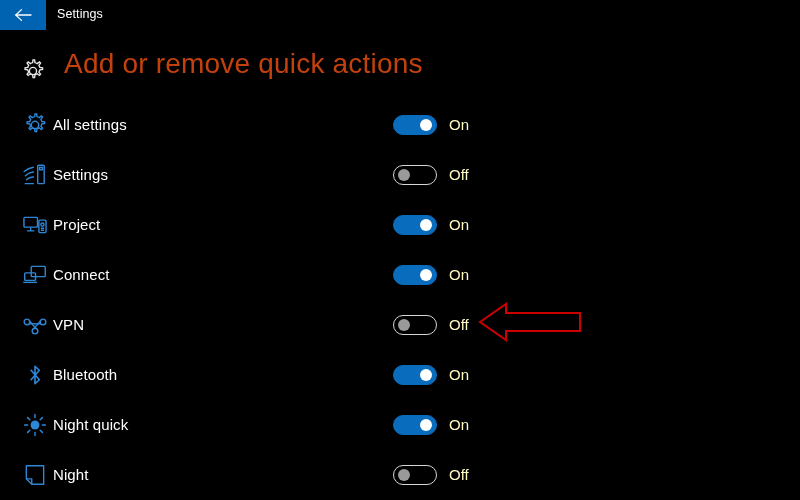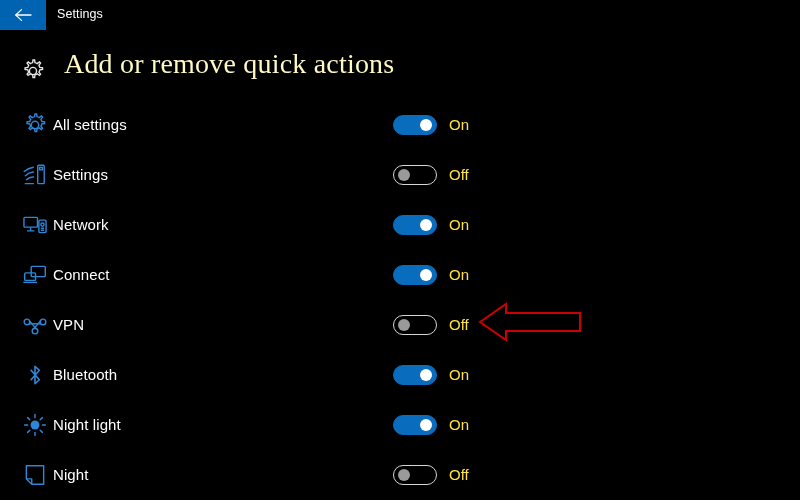--- a/index.html
+++ b/index.html
@@ -59,24 +59,23 @@
     top: 10px;
     width: 26px;
     height: 26px;
   }
   .page-title {
     position: absolute;
     left: 64px;
     top: 0px;
     font-size: 28px;
     font-weight: 300;
-    color: #fef9c3;
+    color: #c2410c;
     letter-spacing: .2px;
     white-space: nowrap;
-    font-family: Liberation Serif, serif;
   }
 
   
   .qa-list {
     position: absolute;
     left: 0;
     top: 105px;
     width: 800px;
   }
   .qa-row {
@@ -136,21 +135,21 @@
   }
   .toggle.off .knob {
     left: 4px;
     background: #9a9a9a;
   }
   .toggle-state {
     position: absolute;
     left: 449px;
     top: 11px;
     font-size: 15px;
-    color: #fde047;
+    color: #fef9c3;
     white-space: nowrap;
   }
 
   
   .annotation-arrow {
     position: absolute;
     left: 478px;
     top: 300px;
     width: 104px;
     height: 44px;
@@ -219,21 +218,21 @@
   <div class="qa-row">
     <span class="qa-icon">
       <svg width="26" height="26" viewBox="0 0 24 24" fill="none" stroke="currentColor" stroke-width="1.3">
         <rect x="1.8" y="5" width="12.5" height="9" rx="0.8"></rect>
         <path d="M8 14 L8 17.4 M4.6 17.4 L11.4 17.4"></path>
         <rect x="15.6" y="7.5" width="6.6" height="11.5" rx="1"></rect>
         <circle cx="18.9" cy="11.6" r="1.5"></circle>
         <path d="M17.4 15 L20.4 15 M17.4 16.8 L20.4 16.8"></path>
       </svg>
     </span>
-    <span class="qa-label">Network</span>
+    <span class="qa-label">Project</span>
     <div class="toggle on">
       <span class="knob"></span>
     </div>
     <span class="toggle-state">On</span>
   </div>
 
   <div class="qa-row">
     <span class="qa-icon">
       <svg width="26" height="26" viewBox="0 0 24 24" fill="none" stroke="currentColor" stroke-width="1.3">
         <rect x="8.5" y="4" width="13" height="9.5" rx="0.8"></rect>
@@ -282,21 +281,21 @@
   <div class="qa-row">
     <span class="qa-icon">
       <svg width="26" height="26" viewBox="0 0 24 24" fill="none" stroke="currentColor" stroke-width="1.35" stroke-linecap="round">
         <circle cx="12" cy="12" r="4.1" fill="currentColor" stroke="none"></circle>
         <path d="M12 2.4 L12 5.2 M12 18.8 L12 21.6
                  M2.4 12 L5.2 12 M18.8 12 L21.6 12
                  M5.2 5.2 L7.2 7.2 M16.8 16.8 L18.8 18.8
                  M18.8 5.2 L16.8 7.2 M7.2 16.8 L5.2 18.8"></path>
       </svg>
     </span>
-    <span class="qa-label">Night light</span>
+    <span class="qa-label">Night quick</span>
     <div class="toggle on">
       <span class="knob"></span>
     </div>
     <span class="toggle-state">On</span>
   </div>
 
   <div class="qa-row">
     <span class="qa-icon">
       <svg width="26" height="26" viewBox="0 0 24 24" fill="none" stroke="currentColor" stroke-width="1.3" stroke-linejoin="round">
         <path d="M4 3.5 L20 3.5 L20 20.5 L9 20.5 L4 15.6 Z"></path>

